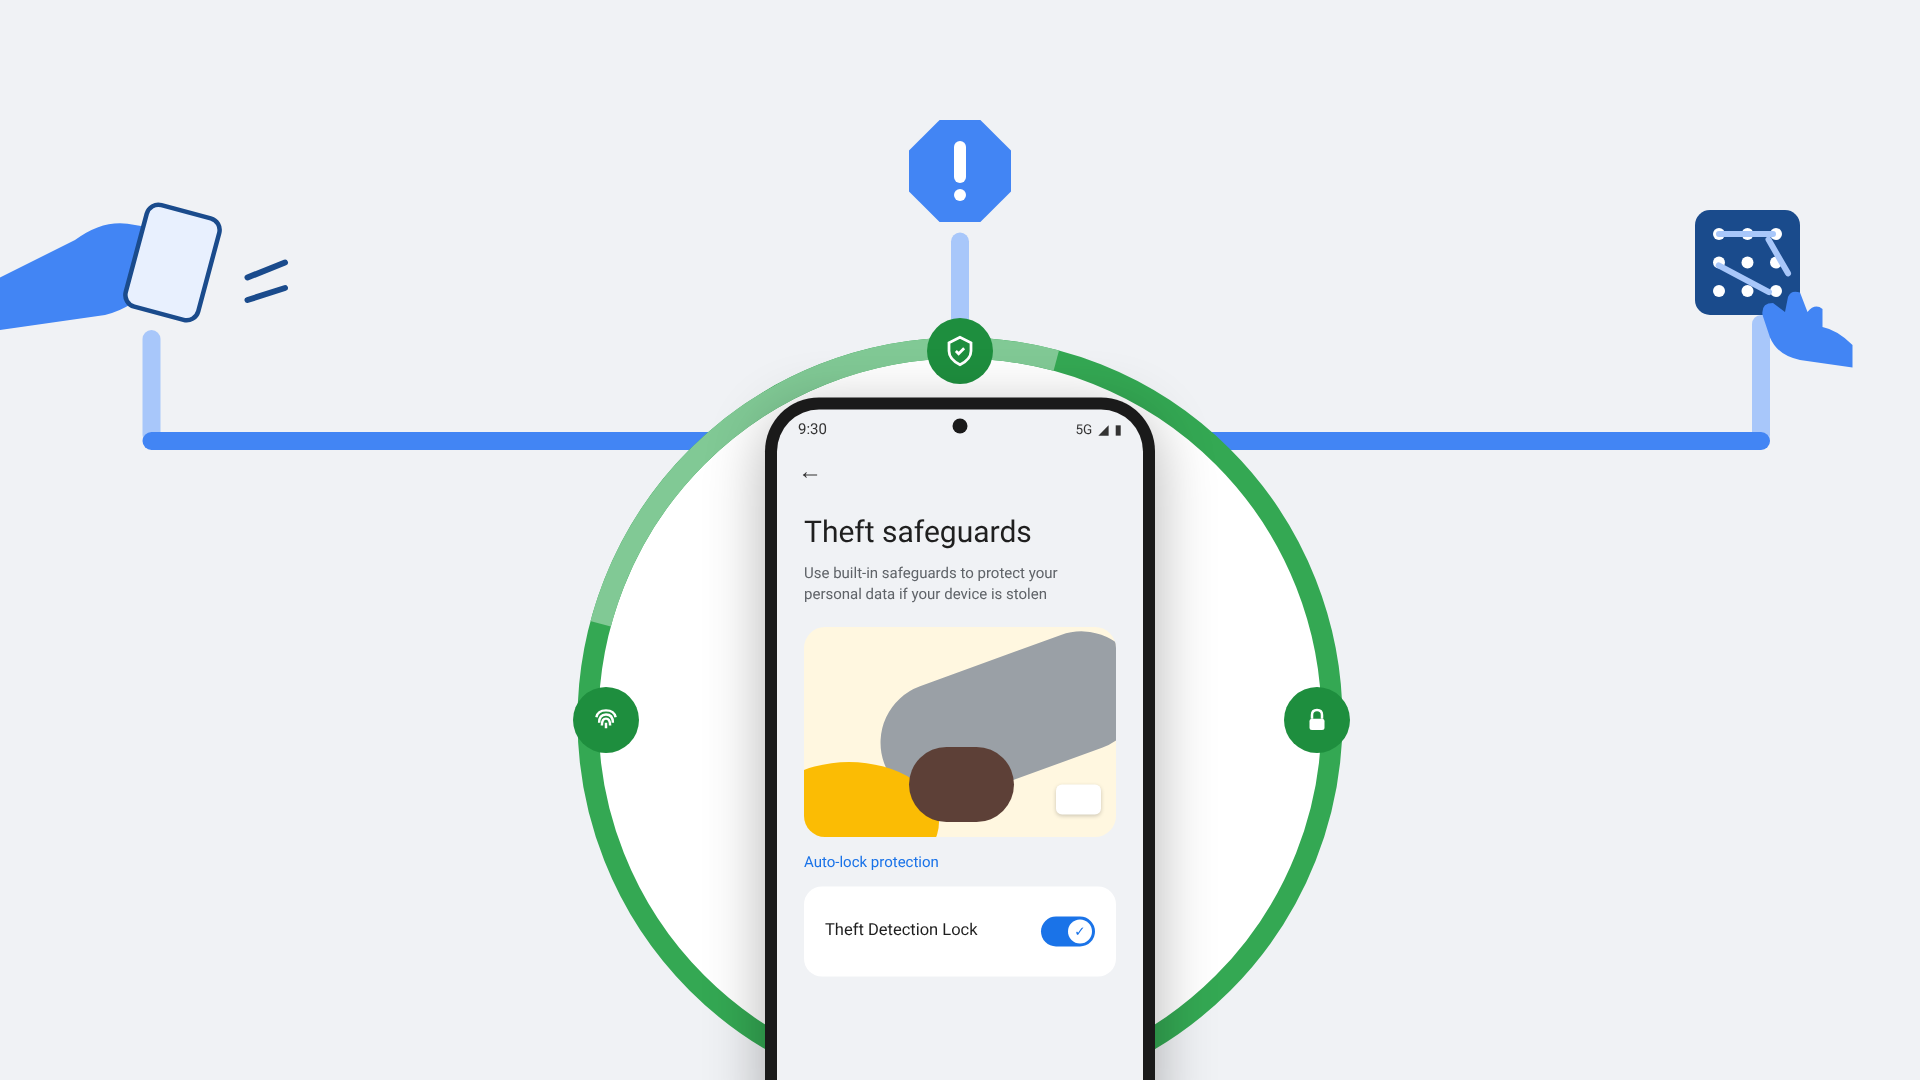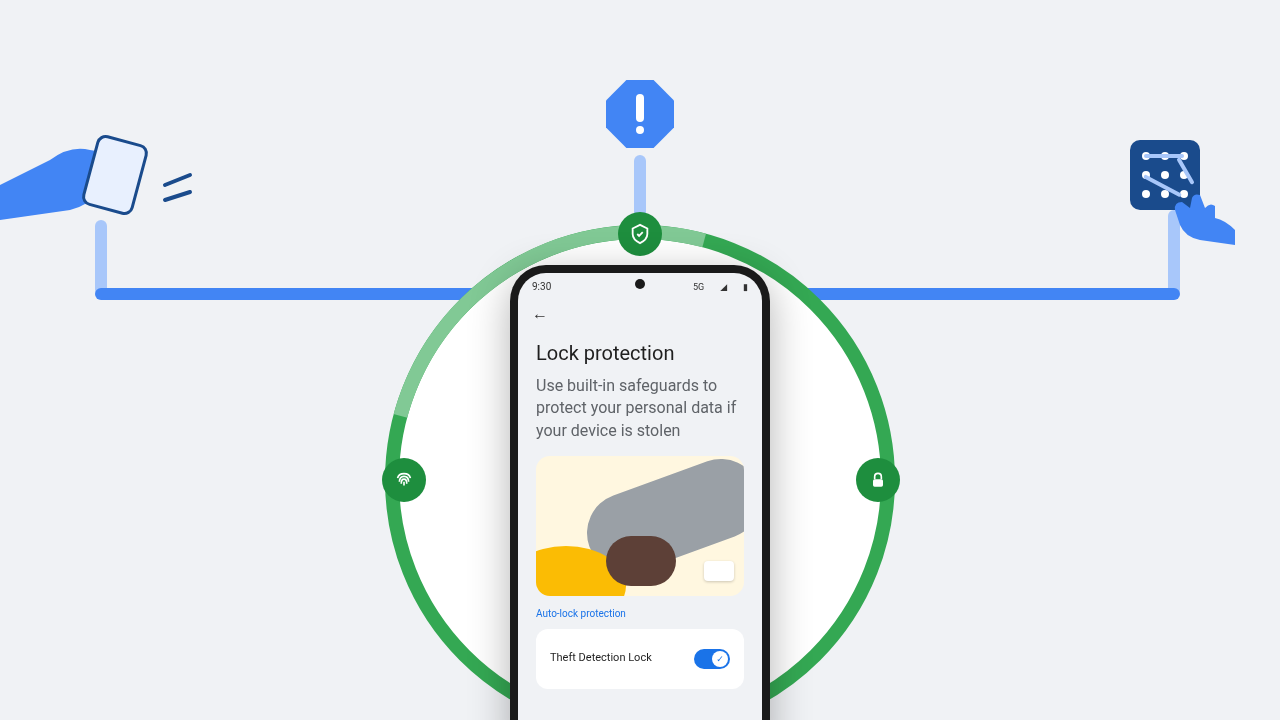--- a/index.html
+++ b/index.html
@@ -211,39 +211,39 @@
   }
   
   .status-bar {
     display: flex;
     justify-content: space-between;
     padding: 8px 14px 4px;
     font-size: 10px;
     color: #333;
     align-items: center;
   }
-  .status-right { display: flex; gap: 16px; align-items: center; font-size: 9px; }
+  .status-right { display: flex; gap: 4px; align-items: center; font-size: 9px; }
   
   .back-arrow {
     padding: 8px 14px;
     font-size: 16px;
     color: #333;
   }
   
   .screen-content {
     padding: 10px 18px;
   }
   .screen-title {
     font-size: 20px;
     color: #1f1f1f;
     margin-bottom: 10px;
     font-weight: 400;
   }
   .screen-subtitle {
-    font-size: 16px;
+    font-size: 10px;
     color: #5f6368;
     line-height: 1.4;
     margin-bottom: 14px;
   }
   
   .illustration-card {
     width: 100%;
     height: 140px;
     background: #fff7e0;
     border-radius: 14px;
@@ -412,21 +412,21 @@
     <div class="status-bar">
       <span>9:30</span>
       <span class="status-right">
         <span>5G</span>
         <span>◢</span>
         <span>▮</span>
       </span>
     </div>
     <div class="back-arrow">←</div>
     <div class="screen-content">
-      <h1 class="screen-title">Lock protection</h1>
+      <h1 class="screen-title">Theft safeguards</h1>
       <p class="screen-subtitle">Use built-in safeguards to protect your personal data if your device is stolen</p>
       <div class="illustration-card">
         <div class="arm-gray"></div>
         <div class="arm-yellow"></div>
         <div class="arm-hand"></div>
         <div class="mini-phone"></div>
       </div>
       <div class="section-label">Auto-lock protection</div>
       <div class="setting-row">
         <div class="setting-text">

